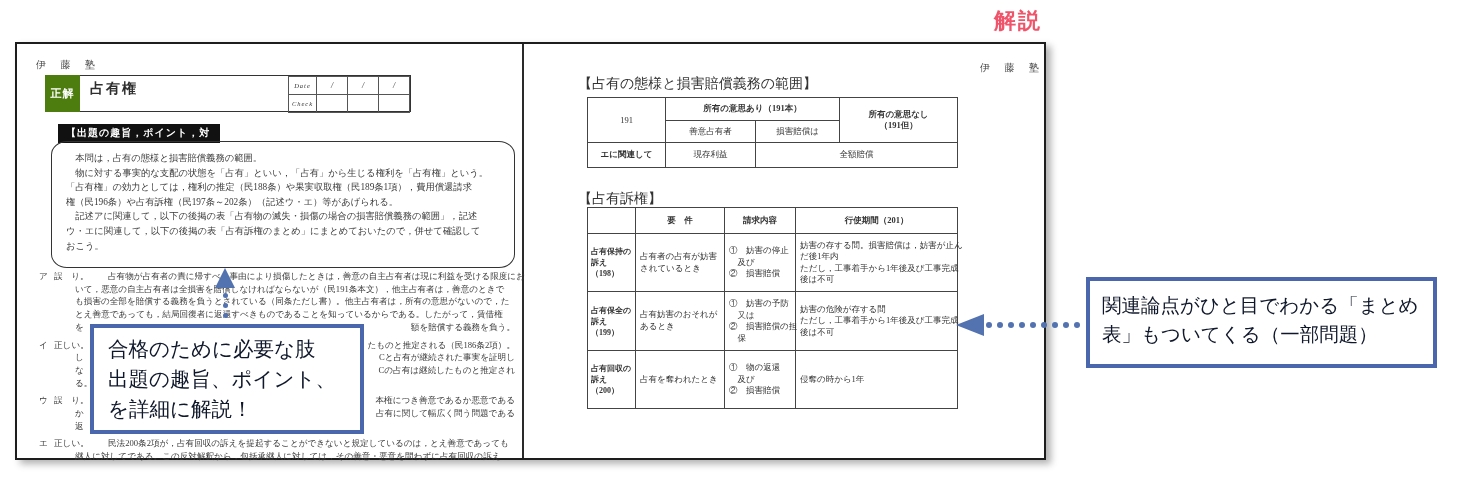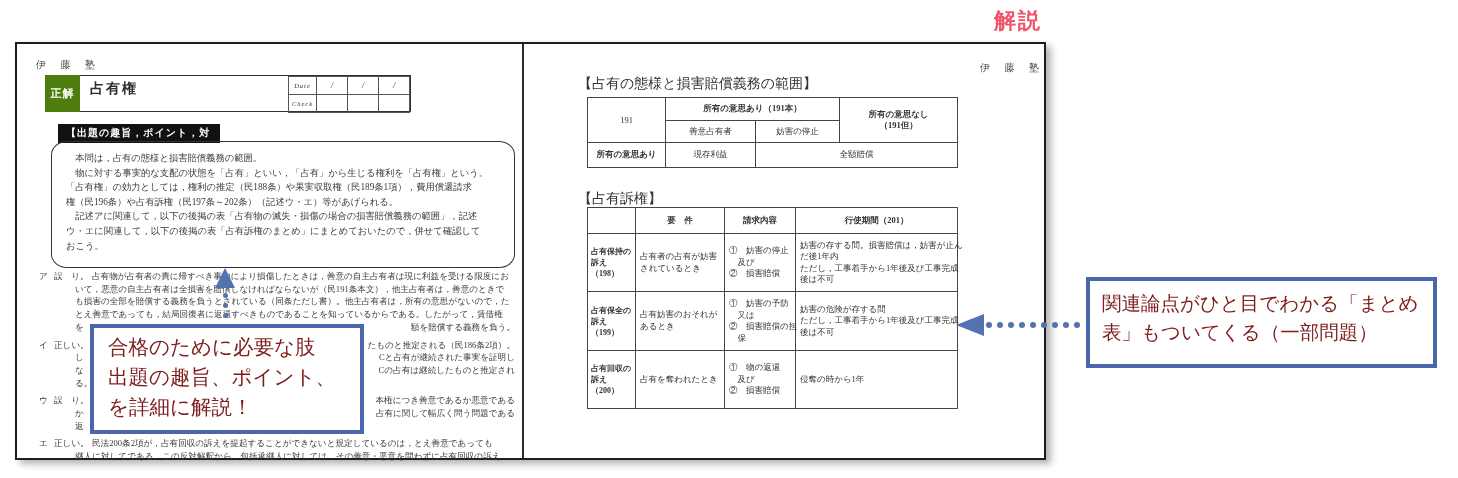--- a/index.html
+++ b/index.html
@@ -53,41 +53,41 @@
   .intro-line { font-size:9.3px; line-height:14.6px; white-space:pre; color:#3a3a3a; }
 
   
   .items { position:absolute; left:58px; top:226px; width:440px; }
   .item { margin-bottom:5px; }
   .iline { display:flex; justify-content:space-between; font-size:8.6px; line-height:12.7px; white-space:pre; color:#3a3a3a; }
   .iline .l, .iline .r { white-space:pre; }
   .first { justify-content:flex-start; margin-left:-36px; }
   .ilabel { width:15px; flex:none; }
   .iverdict { width:37px; flex:none; }
-  .ibody { flex:1; display:flex; justify-content:space-between; margin-left:1px; }
+  .ibody { flex:1; display:flex; justify-content:space-between; margin-left:17px; }
 
   
   .tbl-title { position:absolute; font-size:14px; font-weight:normal; color:#333; white-space:nowrap; }
   .tbl1-title { left:561px; top:31px; }
   .tbl2-title { left:561px; top:146px; }
   table.tbl { position:absolute; border-collapse:collapse; table-layout:fixed; background:#fff; }
   table.tbl td { border:1px solid #444; font-size:8.5px; color:#333; padding:2px 4px; vertical-align:middle; }
   .tbl1 { left:570px; top:53px; width:370px; }
   .tbl1 td { text-align:center; }
   .tbl1 .hd { font-weight:bold; }
   .tbl2 { left:570px; top:163px; width:370px; }
   .tbl2 td { font-size:8.3px; text-align:left; vertical-align:middle; }
   .tbl2 td.th { font-weight:bold; text-align:center; height:26px; }
   .tbl2 td.name { font-weight:bold; font-size:8px; padding:2px 0 2px 3px; }
   .cell-line { line-height:11.5px; white-space:pre; }
 
   
   .callout {
     position:absolute; background:#fff; border:4px solid #4a66ad;
-    font-family:Liberation Mono, monospace; color:#7f1d1d;
+    font-family:Liberation Serif, serif; color:#0f172a;
   }
   .callout-left { left:90px; top:324px; width:274px; height:110px; padding:6px 0 0 14px; }
   .callout-left .cl-line { font-size:20.5px; line-height:30px; white-space:nowrap; }
   .callout-right { left:1086px; top:277px; width:351px; height:91px; padding:10px 0 0 12px; }
   .callout-right .cl-line { font-size:19.5px; line-height:29px; white-space:nowrap; }
 
   
   .up-arrow { position:absolute; left:215px; top:268px; width:20px; display:flex; flex-direction:column; align-items:center; }
   .tri-up { width:0; height:0; border-left:10px solid transparent; border-right:10px solid transparent; border-bottom:20px solid #5272b0; }
   .vdot { width:5px; height:5px; border-radius:50%; background:#5272b0; margin-top:5px; }
@@ -205,24 +205,24 @@
           <tr style="height:23px">
         <td rowspan="2">191</td>
         <td colspan="2" class="hd">所有の意思あり（191本）</td>
         <td rowspan="2" class="hd">
           <div class="cell-line">所有の意思なし</div>
           <div class="cell-line">（191但）</div>
         </td>
       </tr>
       <tr style="height:22px">
         <td>善意占有者</td>
-        <td>妨害の停止</td>
+        <td>損害賠償は</td>
       </tr>
       <tr style="height:25px">
-        <td class="hd">所有の意思あり</td>
+        <td class="hd">エに関連して</td>
         <td>現存利益</td>
         <td colspan="2">全額賠償</td>
       </tr>
     </tbody>
       </table>
 
     <div class="tbl-title tbl2-title">【占有訴権】</div>
     <table class="tbl tbl2">
       <colgroup>
           <col style="width:48px">

